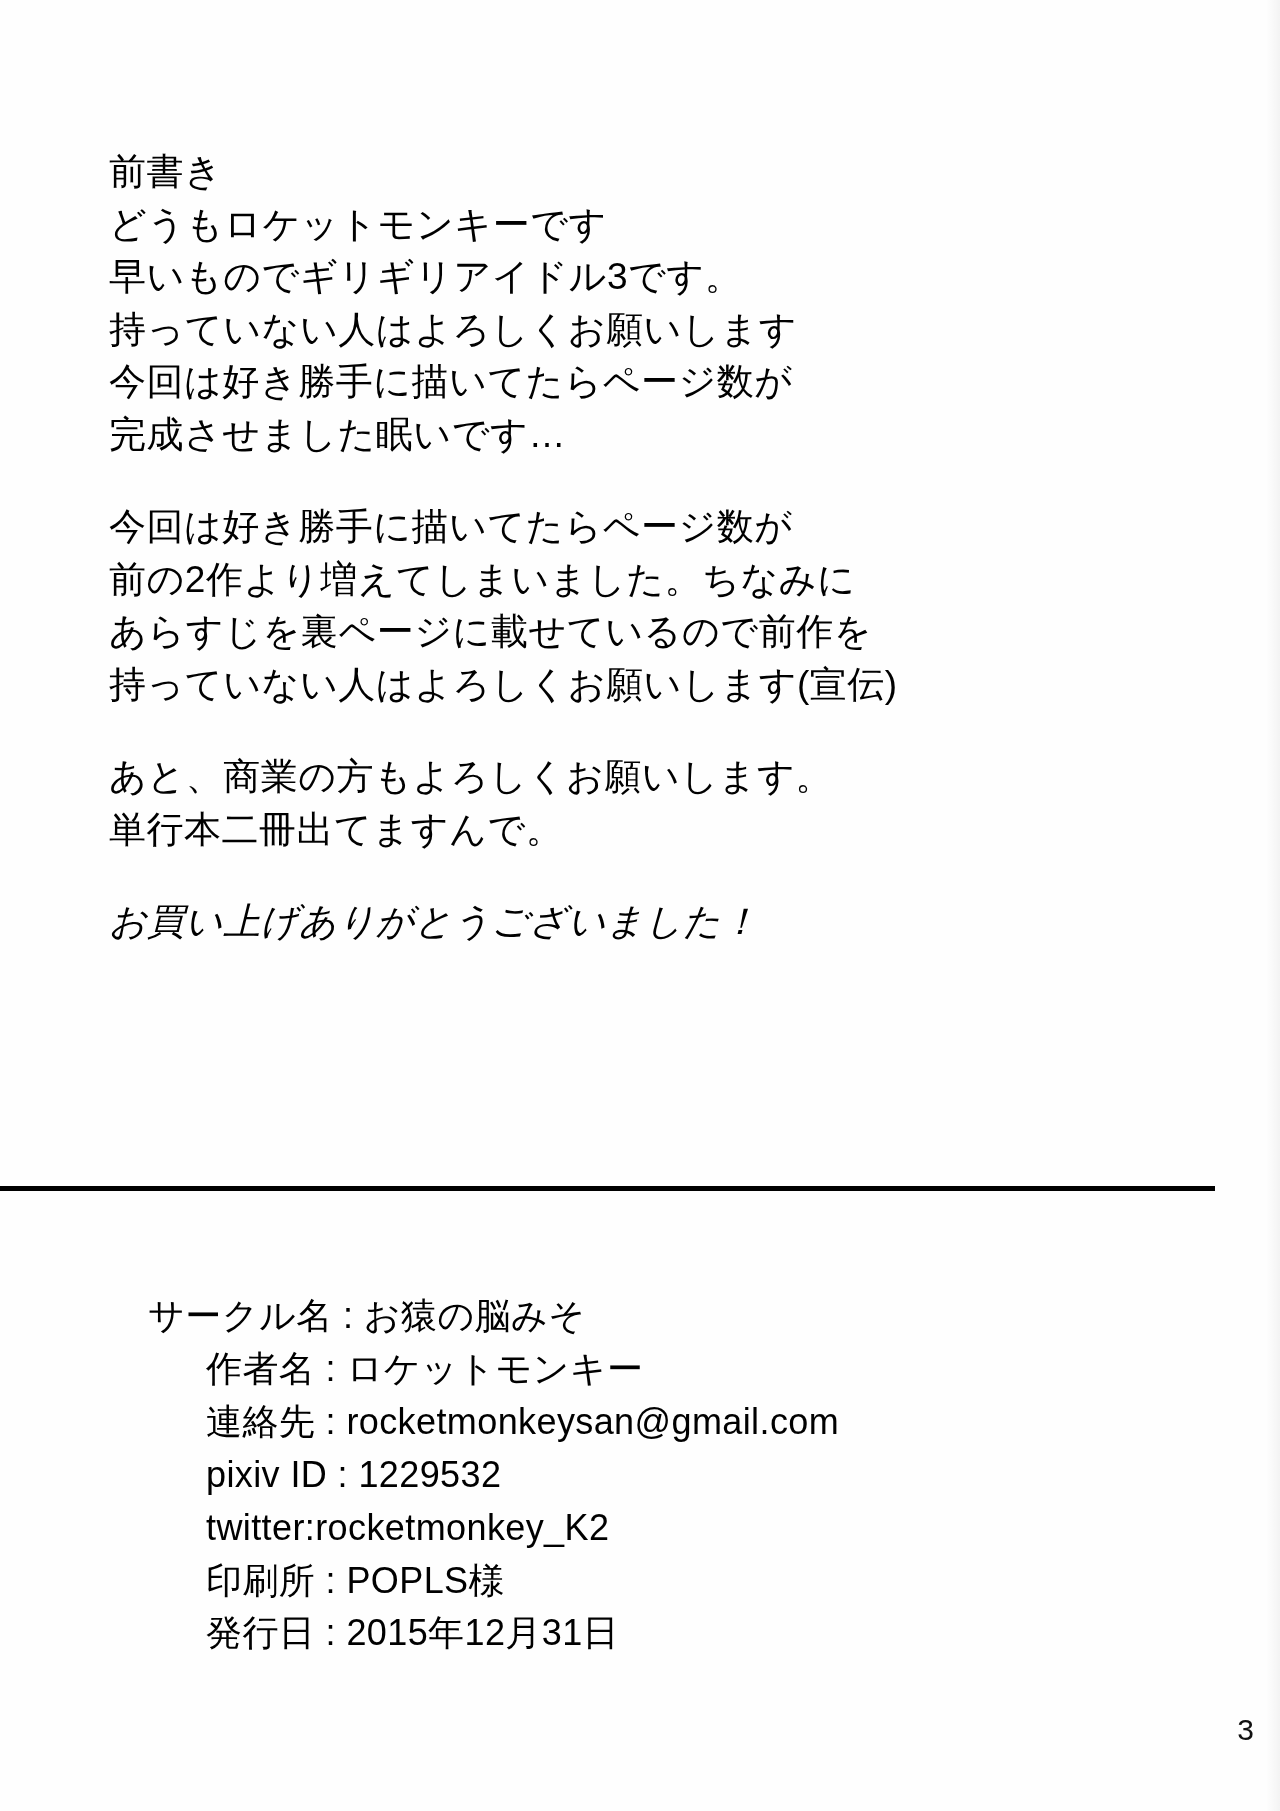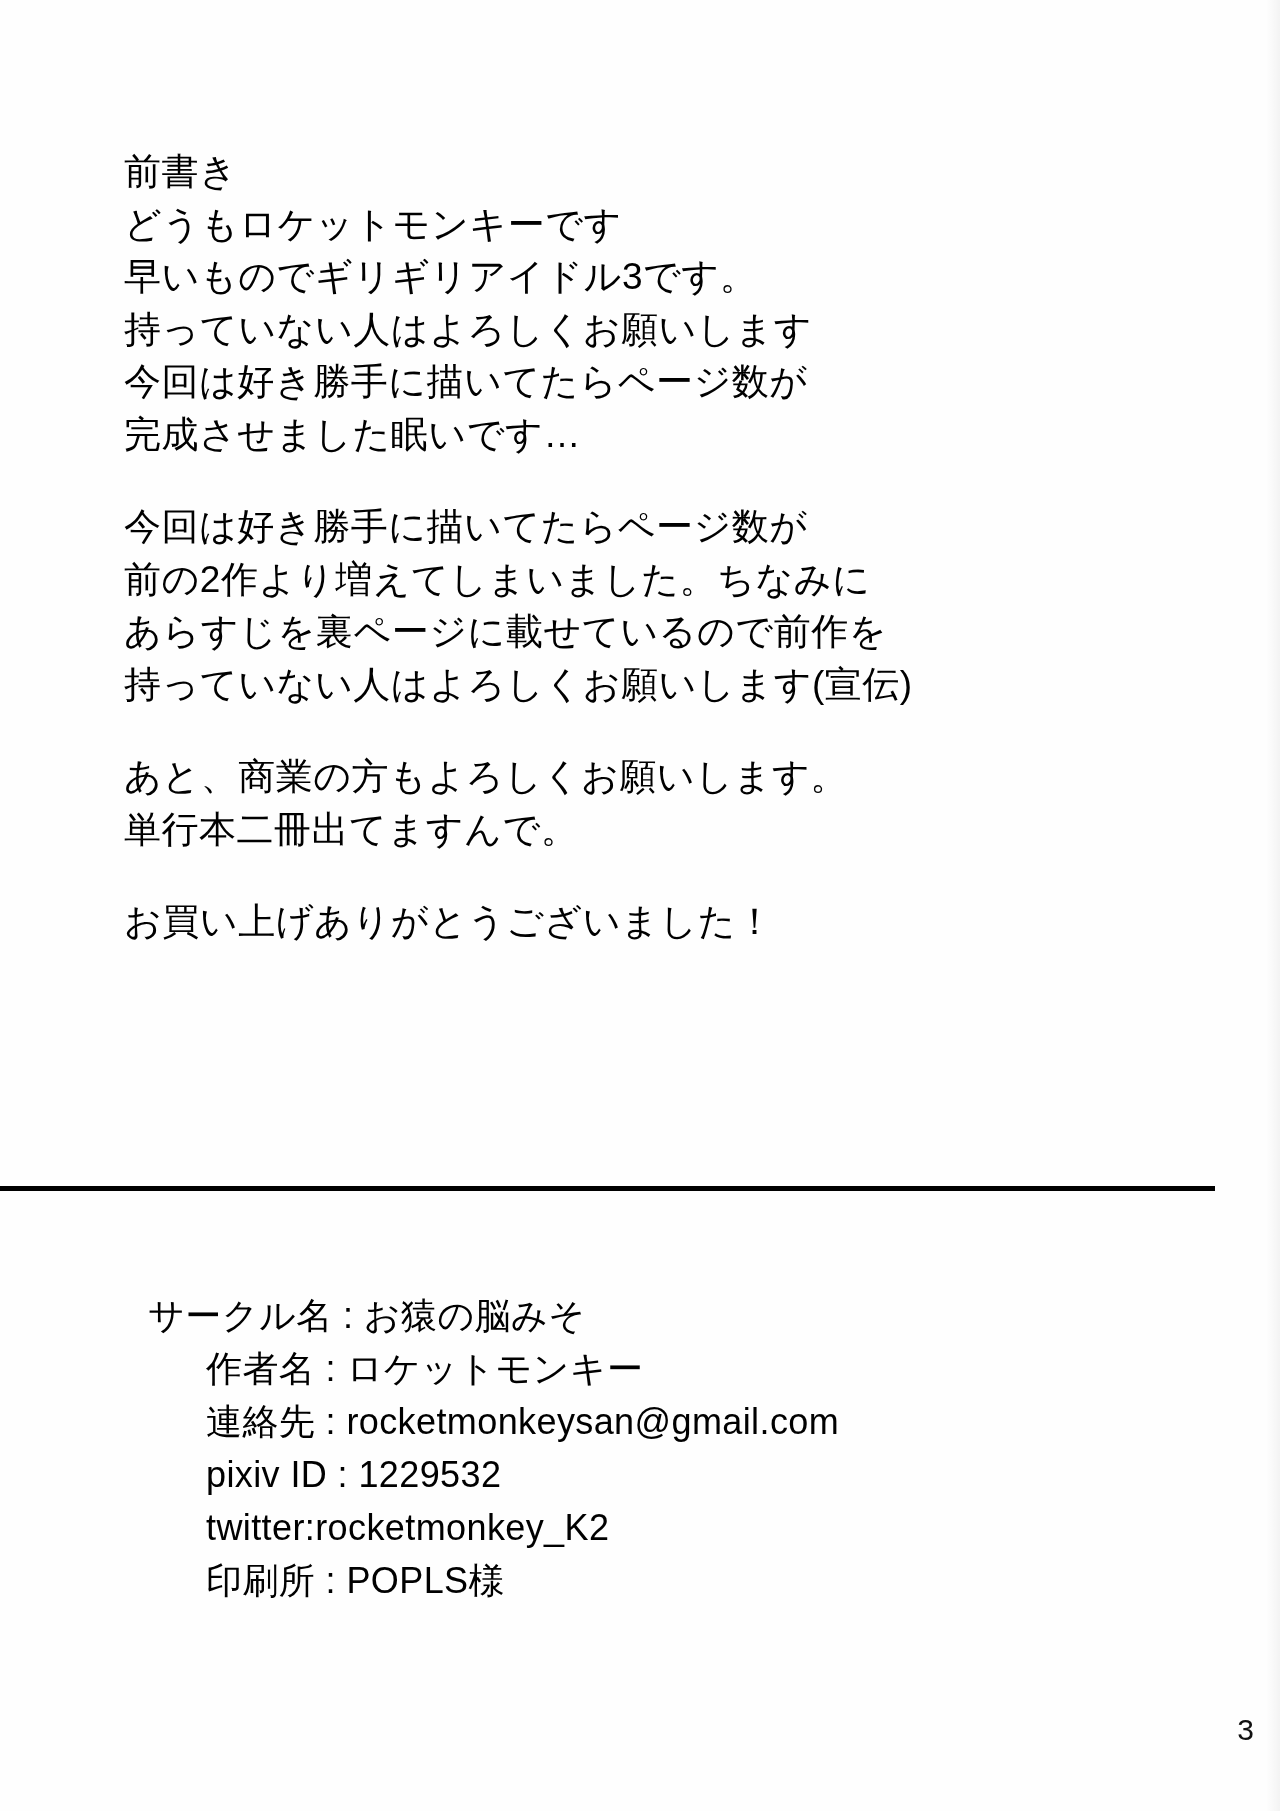--- a/index.html
+++ b/index.html
@@ -24,24 +24,25 @@
 
   
   .afterword {
     position: absolute;
     left: 108px;
     top: 146px;
     width: 1000px;
   }
 
   .para {
-    margin: 0 0 40px 16px;
+    margin: 0 0 40px 1px;
   }
   .para:last-child {
     margin-bottom: 0;
+    font-style: italic;
   }
 
   .line {
     font-size: 37px;
     line-height: 1.42;
     letter-spacing: 0.5px;
     white-space: pre;
     font-weight: 400;
   }
 
@@ -128,19 +129,20 @@
 
   <div class="divider"></div>
 
   <div class="colophon">
     <div class="line">サークル名 : お猿の脳みそ</div>
     <div class="line indent">作者名 : ロケットモンキー</div>
     <div class="line indent">連絡先 : rocketmonkeysan@gmail.com</div>
     <div class="line indent">pixiv ID : 1229532</div>
     <div class="line indent">twitter:rocketmonkey_K2</div>
     <div class="line indent">印刷所 : POPLS様</div>
+    <div class="line indent">発行日 : 2015年12月31日</div>
   </div>
 
   <div class="page-number">3</div>
 
   <div class="scan-edge"></div>
 
 </div>
 
 </body></html>

